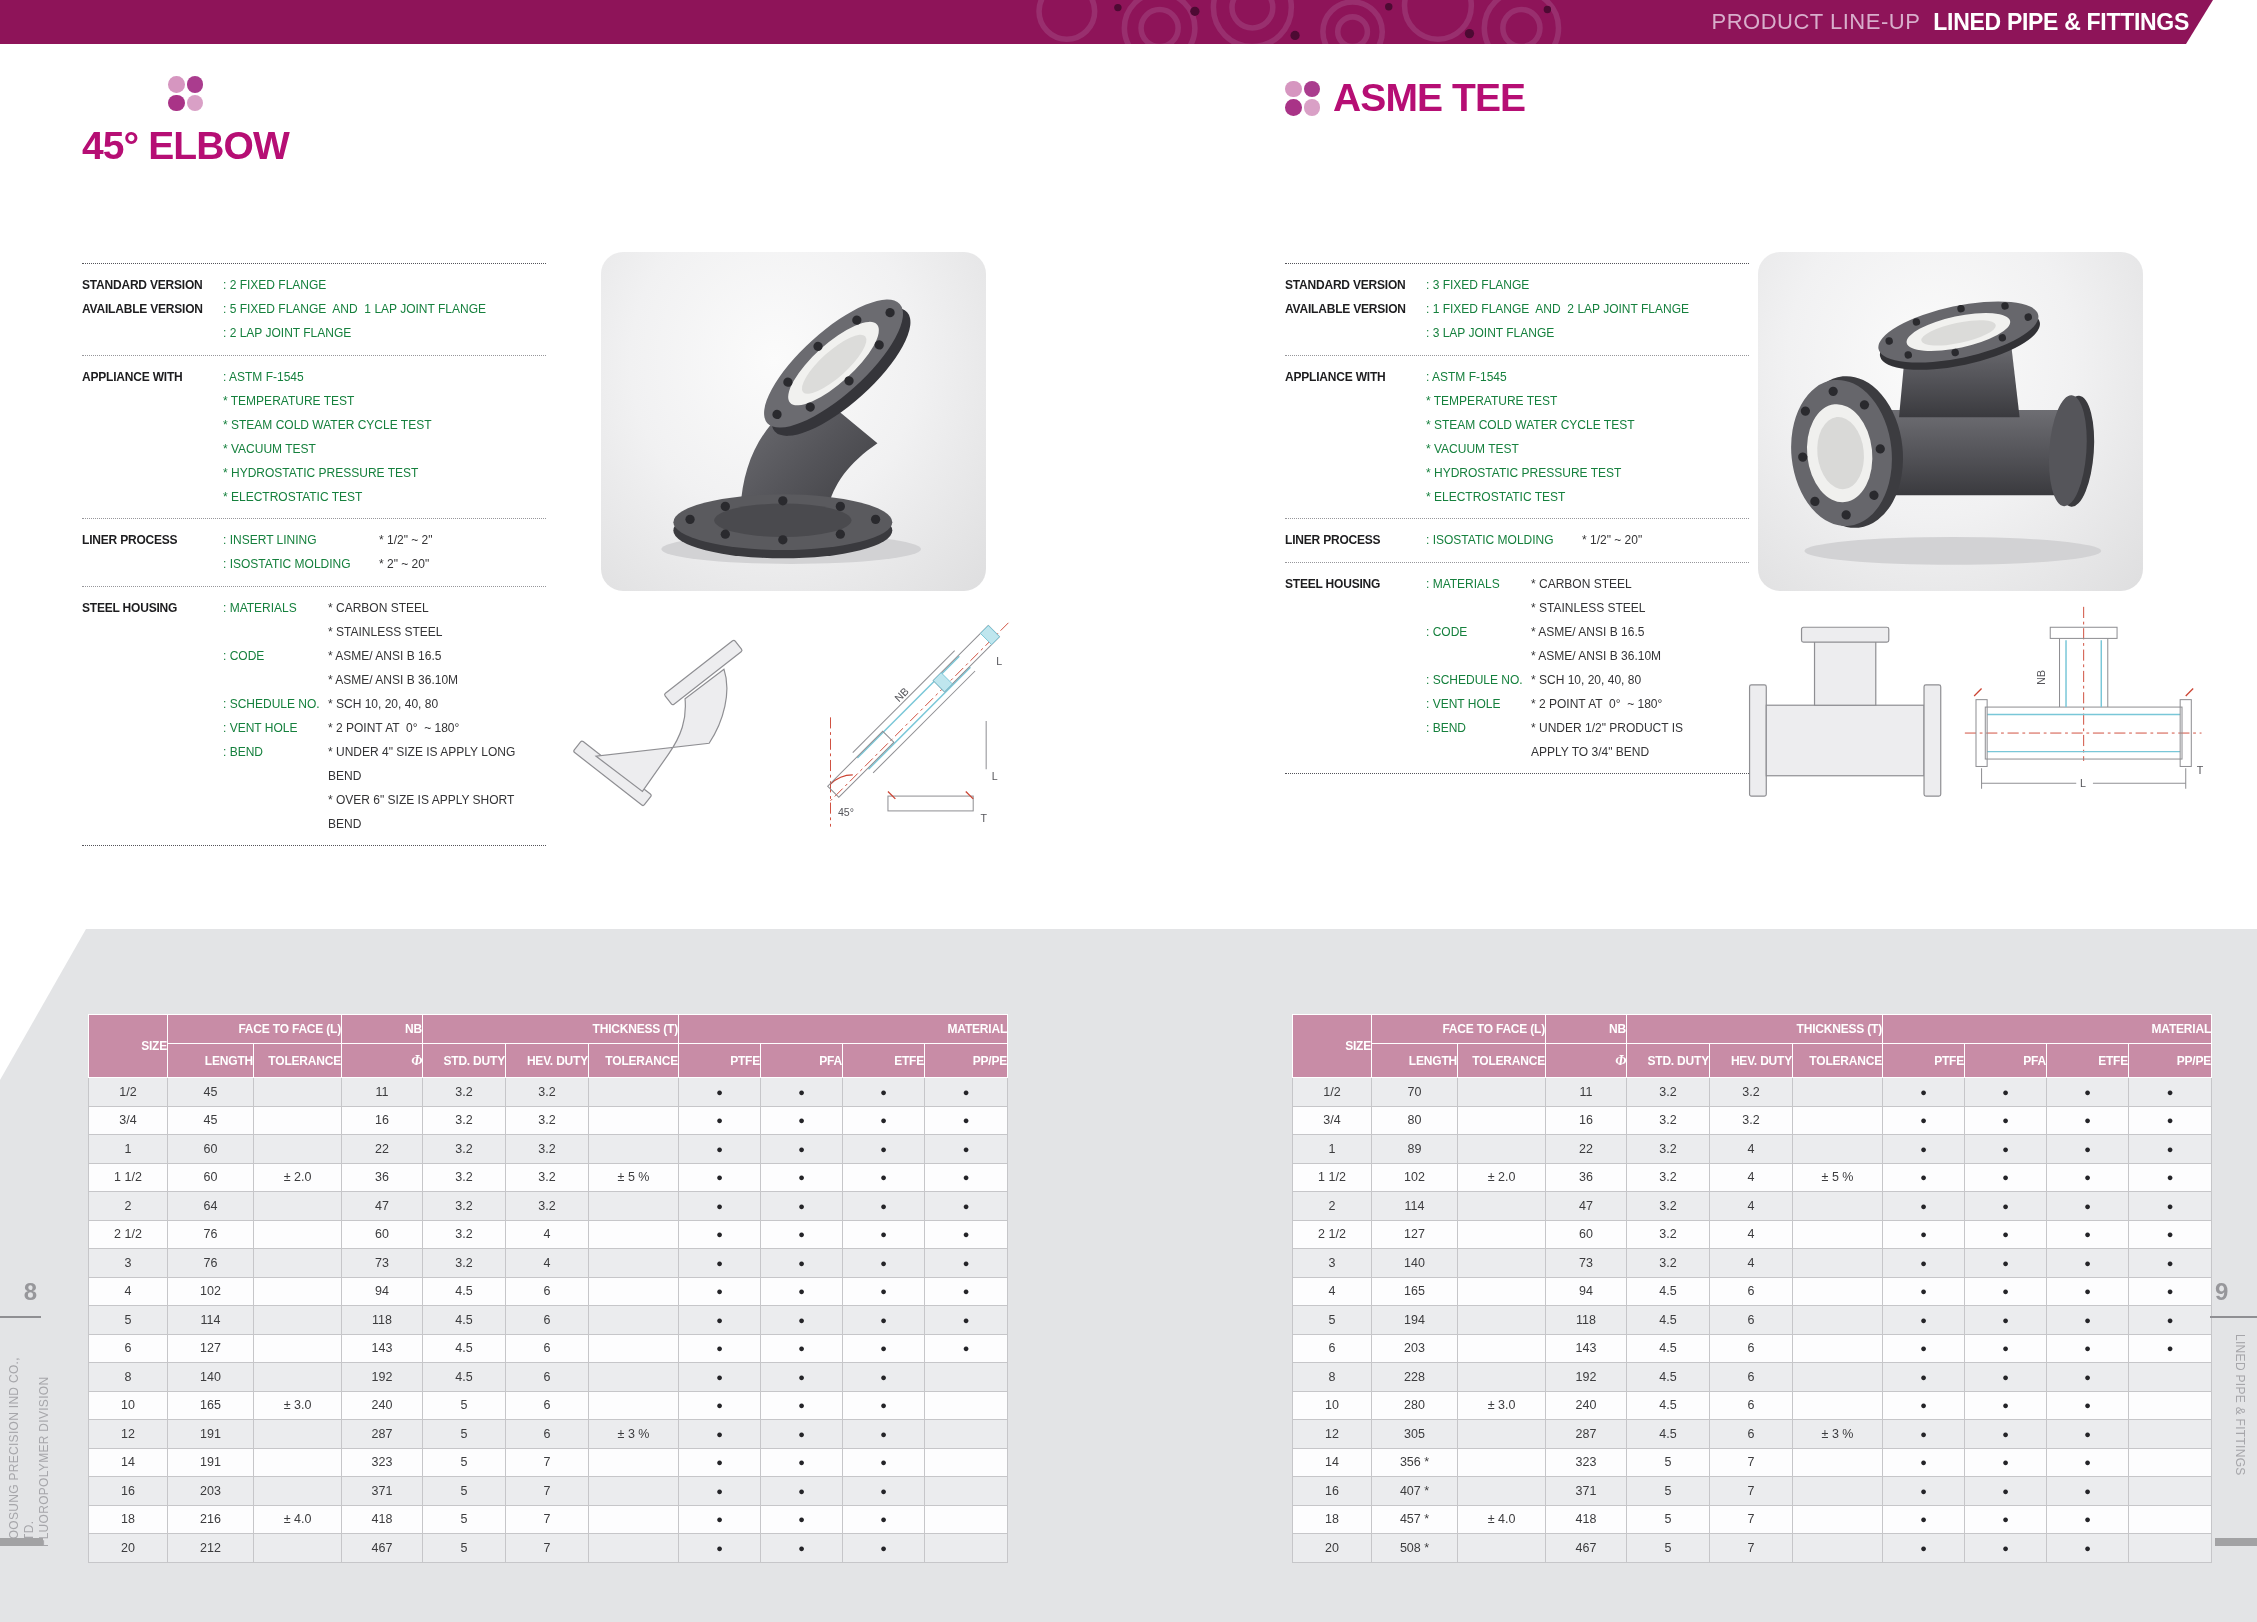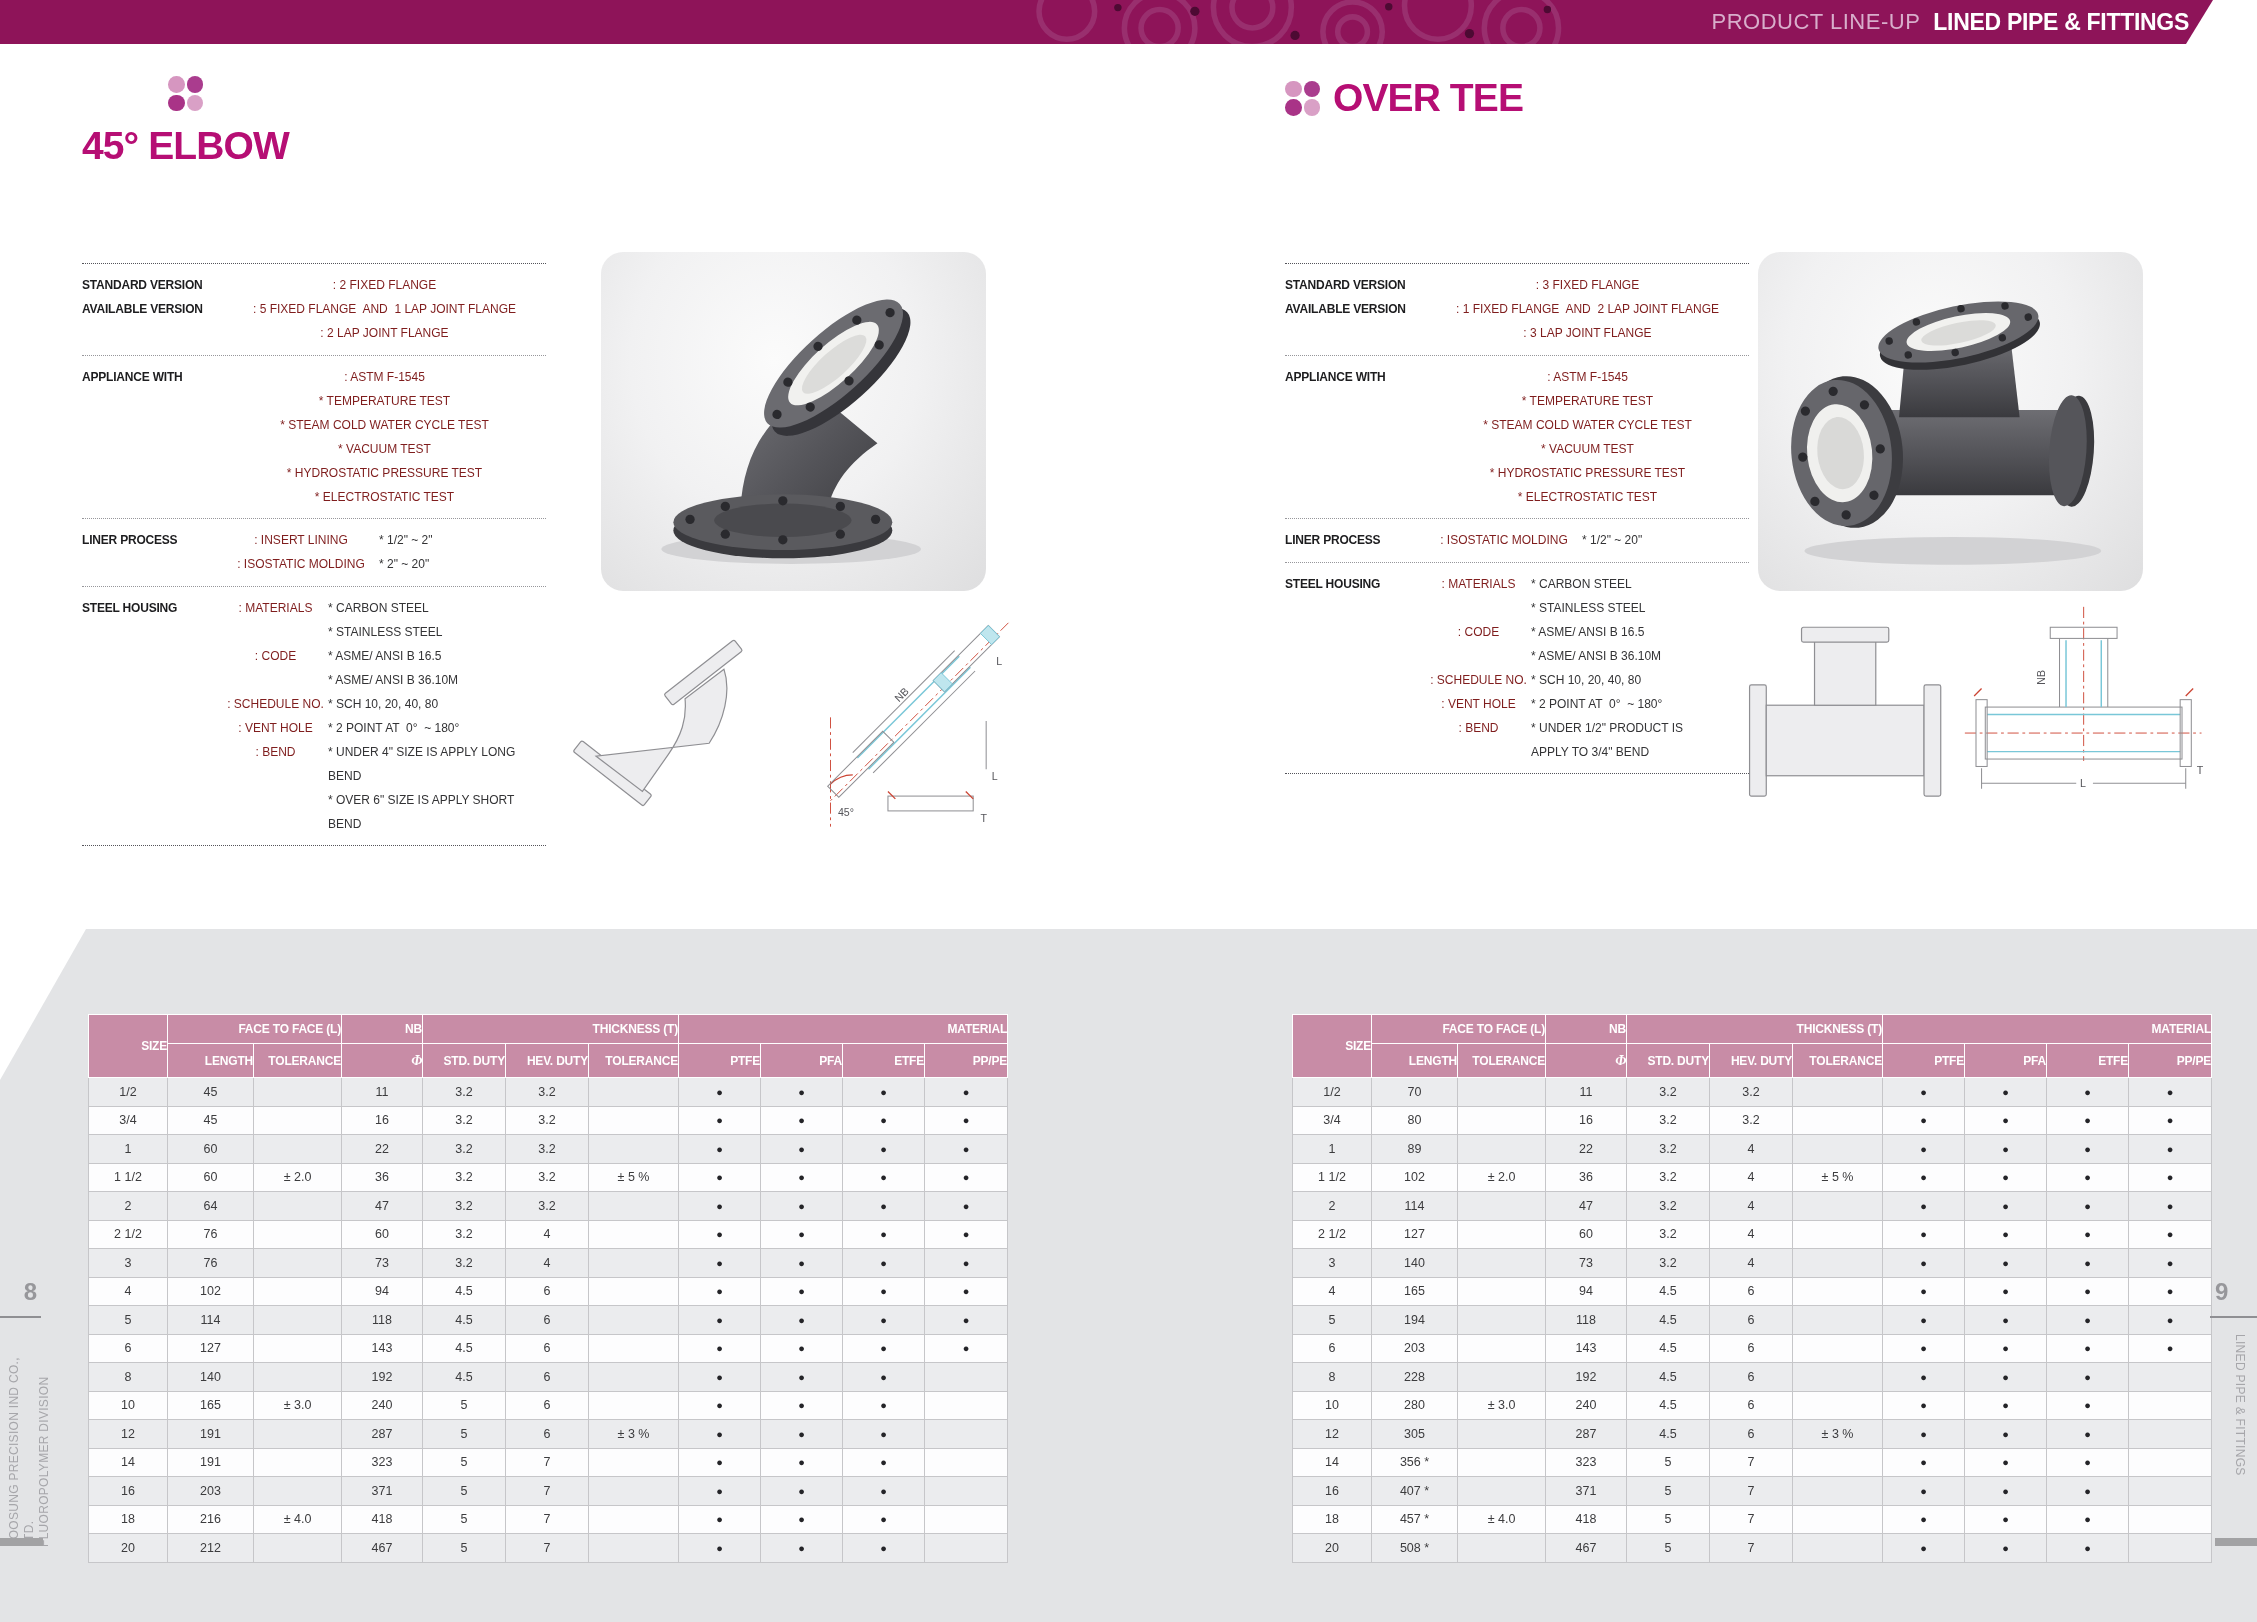--- a/index.html
+++ b/index.html
@@ -20,21 +20,21 @@
   .dots4 i:nth-child(1){background:#d696c0;}
   .dots4 i:nth-child(2){background:#aa3c8e;}
   .dots4 i:nth-child(3){background:#a93387;}
   .dots4 i:nth-child(4){background:#d9a0c6;}
   
   .spec{position:absolute;top:263px;width:464px;border-top:1.9px dotted #54545a;border-bottom:1.9px dotted #54545a;}
   .spec-group{padding:9.3px 0;}
   .spec-group + .spec-group{border-top:0.9px dotted #97979b;}
   .srow{display:flex;line-height:24px;font-size:12px;white-space:pre-wrap;}
   .sc0{width:141px;font-weight:700;color:#1d1d1f;flex:none;letter-spacing:-0.2px;}
-  .sc1{flex:1;color:#7f1d1d;text-align:center;}
+  .sc1{flex:1;color:#15803d;}
   .sc2{flex:1.3;color:#333335;}
   .g-liner .sc1{flex:none;width:156px;}
   .g-housing .sc1{flex:none;width:105px;}
   .g-version .sc2,.g-appliance .sc2{flex:0;}
   
   .photo{position:absolute;top:252px;width:385px;height:339px;border-radius:22px;
          background:radial-gradient(ellipse at 45% 32%,#fbfbfb 0%,#f1f1f2 48%,#dededf 100%);}
   .photo svg{width:100%;height:100%;}
   
   .draw{position:absolute;}
@@ -117,21 +117,21 @@
       </span>
     <span class="txt">45° ELBOW</span>
   </div>
   <div class="sec-title" style="left:1285px;">
     <span class="dots4">
         <i></i>
         <i></i>
         <i></i>
         <i></i>
       </span>
-    <span class="txt">OVER TEE</span>
+    <span class="txt">ASME TEE</span>
   </div>
 
   <div class="spec" id="spec-left" style="left:82px;">
       <div class="spec-group g-version">
         <div class="srow"><span class="sc0">STANDARD VERSION</span><span class="sc1">: 2 FIXED FLANGE</span><span class="sc2"></span></div>
         <div class="srow"><span class="sc0">AVAILABLE VERSION</span><span class="sc1">: 5 FIXED FLANGE  AND  1 LAP JOINT FLANGE</span><span class="sc2"></span></div>
         <div class="srow"><span class="sc0"></span><span class="sc1">: 2 LAP JOINT FLANGE</span><span class="sc2"></span></div>
       </div>
       <div class="spec-group g-appliance">
         <div class="srow"><span class="sc0">APPLIANCE WITH</span><span class="sc1">: ASTM F-1545</span><span class="sc2"></span></div>

